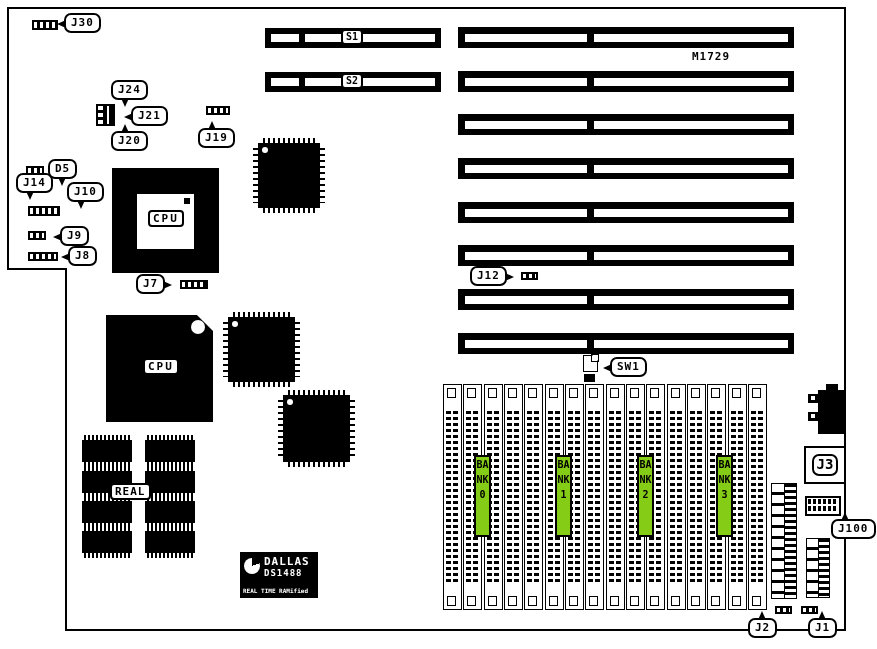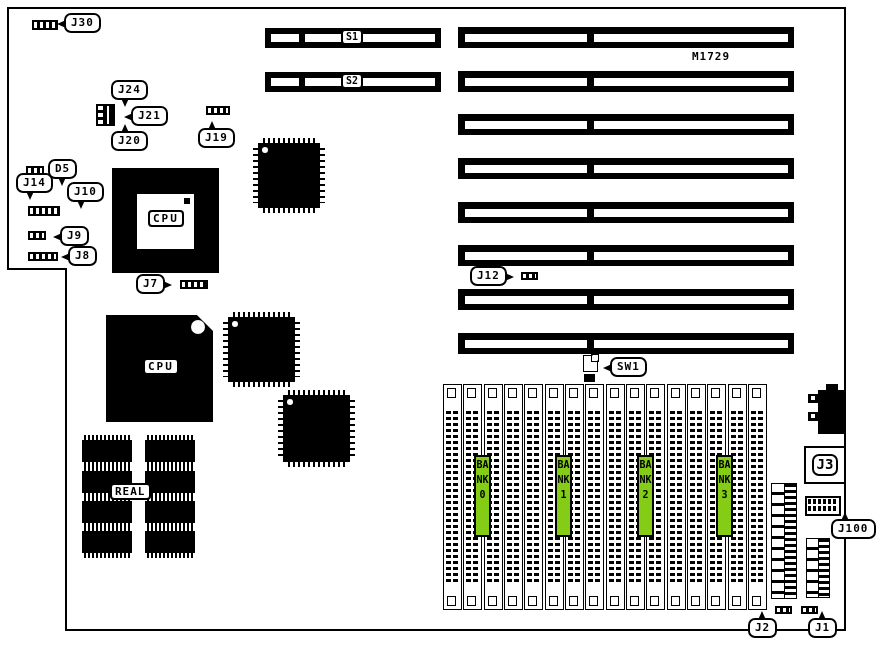--- a/index.html
+++ b/index.html
@@ -168,20 +168,26 @@
   <div class="dip" style="left:82px;top:440px;"></div>
   <div class="dip" style="left:145px;top:440px;"></div>
   <div class="dip" style="left:82px;top:471px;"></div>
   <div class="dip" style="left:145px;top:471px;"></div>
   <div class="dip" style="left:82px;top:501px;"></div>
   <div class="dip" style="left:145px;top:501px;"></div>
   <div class="dip" style="left:82px;top:531px;"></div>
   <div class="dip" style="left:145px;top:531px;"></div>
   <div class="chip-tag" style="left:110px;top:483px;letter-spacing:1px;">REAL</div>
 
+  <div class="dallas">
+    <span class="logo"></span>
+    <span class="l1">DALLAS</span>
+    <span class="l2">DS1488</span>
+    <span class="l3">REAL TIME RAMified</span>
+  </div>
 
   <div class="sslot" style="top:28px;"></div>
   <div class="slot-label" style="left:341px;top:29px;">S1</div>
   <div class="sslot" style="top:72px;"></div>
   <div class="slot-label" style="left:341px;top:73px;">S2</div>
 
   <div class="isa" style="top:27px;"></div>
   <div class="isa" style="top:71px;"></div>
   <div class="isa" style="top:114px;"></div>
   <div class="isa" style="top:158px;"></div>

